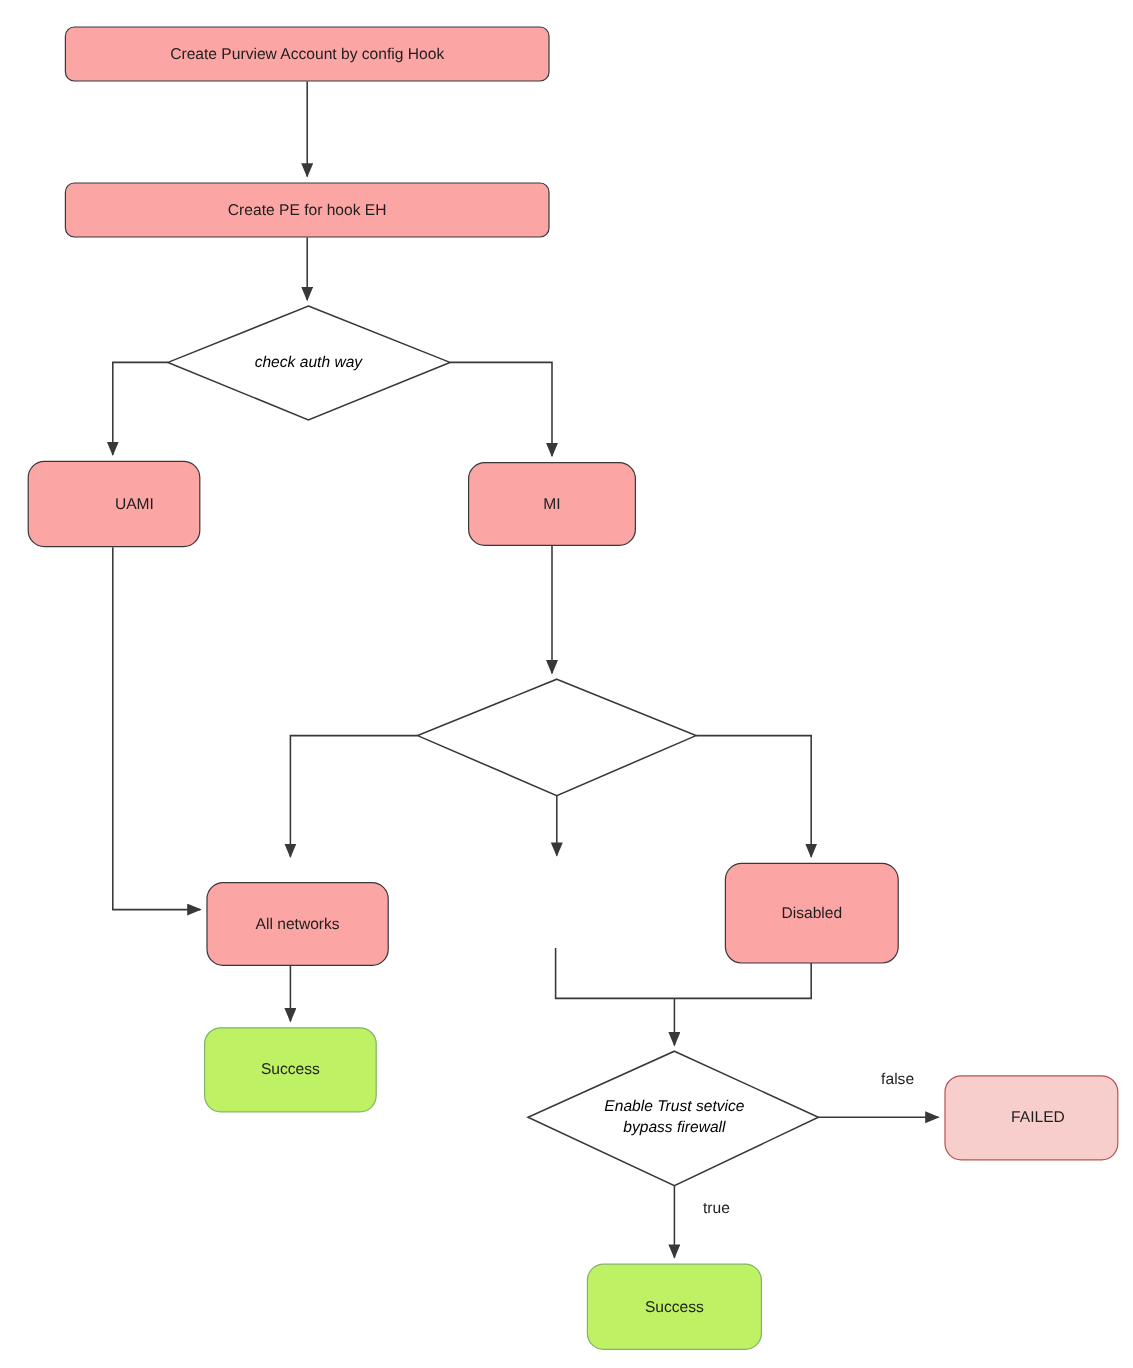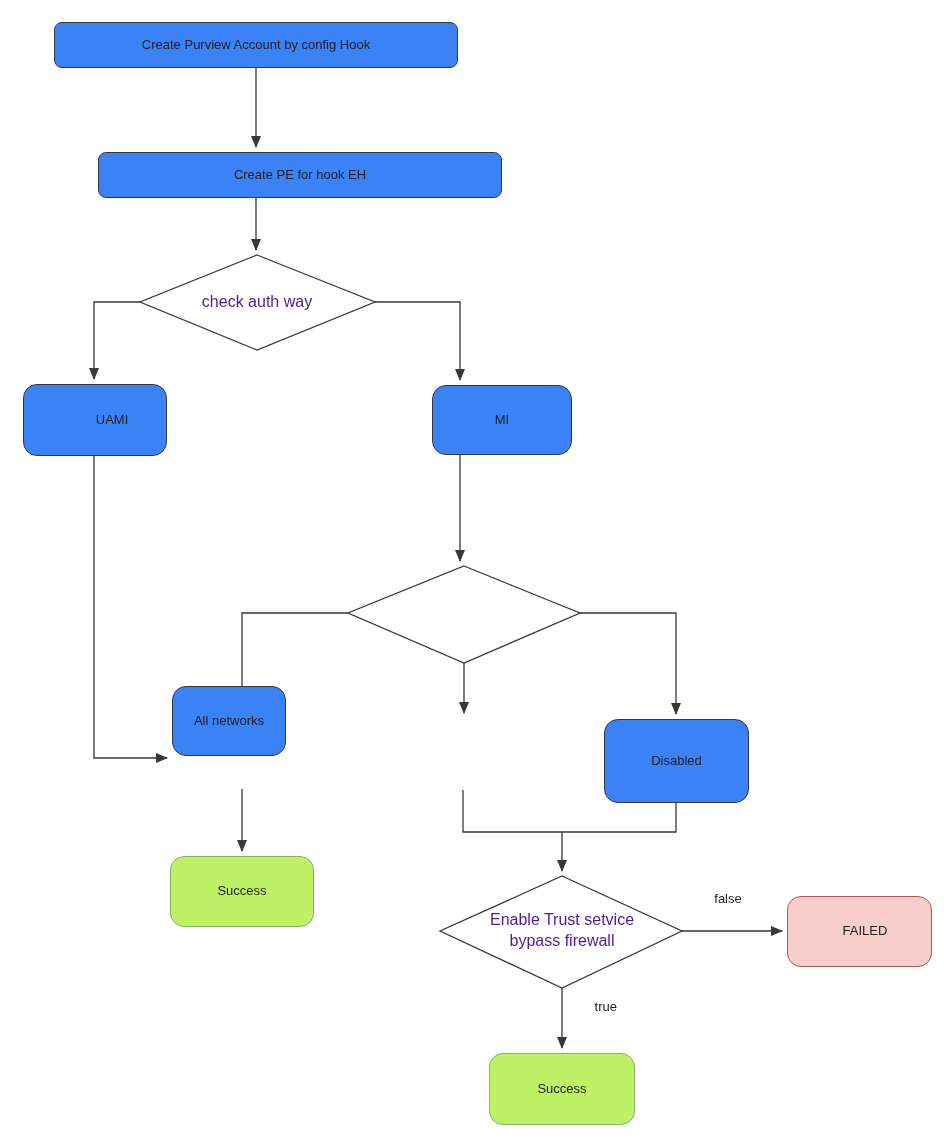--- a/index.html
+++ b/index.html
@@ -30,21 +30,21 @@
     stroke: #383838;
     stroke-width: 1.3;
   }
 
   .node {
     position: absolute;
     display: flex;
     align-items: center;
     justify-content: center;
     text-align: center;
-    background: #3b82f6;
+    background: #fca5a5;
     border: 1.3px solid #383838;
     color: #1f1f1f;
     font-size: 13px;
     line-height: 1.25;
     padding: 2px 8px;
   }
   .rect-node { border-radius: 8px; }
   .rounded-node { border-radius: 14px; }
 
   .success-node {
@@ -55,52 +55,53 @@
     background: #f8cecc;
     border-color: #b85450;
   }
 
   .diamond-label {
     position: absolute;
     display: flex;
     align-items: center;
     justify-content: center;
     text-align: center;
-    color: #4c1d95;
-    font-size: 16px;
+    color: #000000;
+    font-size: 13px;
     line-height: 1.3;
     pointer-events: none;
+    font-style: italic;
   }
 
   .edge-label {
     position: absolute;
     color: #1f1f1f;
     font-size: 13px;
   }
 
   
   .n-create-account  { left: 54px;  top: 22px;   width: 404px; height: 46px; }
-  .n-create-pe       { left: 54px;  top: 152px;  width: 404px; height: 46px; margin-left: 44px; }
+  .n-create-pe       { left: 54px;  top: 152px;  width: 404px; height: 46px; }
   .n-uami            { left: 23px;  top: 384px;  width: 144px; height: 72px; padding-left: 42px; }
-  .n-mi              { left: 390px; top: 385px;  width: 140px; height: 70px; margin-left: 42px; }
-  .n-all-networks    { left: 172px; top: 686px;  width: 114px; height: 70px; }
+  .n-mi              { left: 390px; top: 385px;  width: 140px; height: 70px; }
+  .n-all-networks    { left: 172px; top: 735px;  width: 152px; height: 70px; }
   .n-selected        { left: 393px; top: 718px;  width: 143px; height: 72px; }
   .n-disabled        { left: 604px; top: 719px;  width: 145px; height: 84px; }
   .n-success-left    { left: 170px; top: 856px;  width: 144px; height: 71px; }
   .n-failed          { left: 787px; top: 896px;  width: 145px; height: 71px; padding-left: 19px; }
   .n-success-bottom  { left: 489px; top: 1053px; width: 146px; height: 72px; }
 
   
   .dl-check-auth     { left: 157px; top: 289px; width: 200px; height: 26px; }
   .dl-check-network  { left: 364px; top: 601px; width: 200px; height: 26px; }
   .dl-enable-trust   { left: 487px; top: 903px; width: 150px; height: 56px; }
 
   
-  .el-false { left: 703px; top: 891px; width: 50px; text-align: center; }
-  .el-true  { left: 577px; top: 999px; width: 40px; text-align: right; }
+  .el-false { left: 723px; top: 891px; width: 50px; text-align: center; }
+  .el-true  { left: 577px; top: 999px; width: 40px; text-align: center; }
 </style>
 </head>
 <body>
 
 <div class="canvas">
 
   <svg class="edges-layer" viewBox="0 0 944 1140" width="944" height="1140" xmlns="http://www.w3.org/2000/svg">
     <defs>
       <marker id="arrow" markerUnits="userSpaceOnUse" markerWidth="13" markerHeight="12" refX="11" refY="5" orient="auto">
         <path d="M0,0 L12,5 L0,10 z" fill="#383838"></path>

